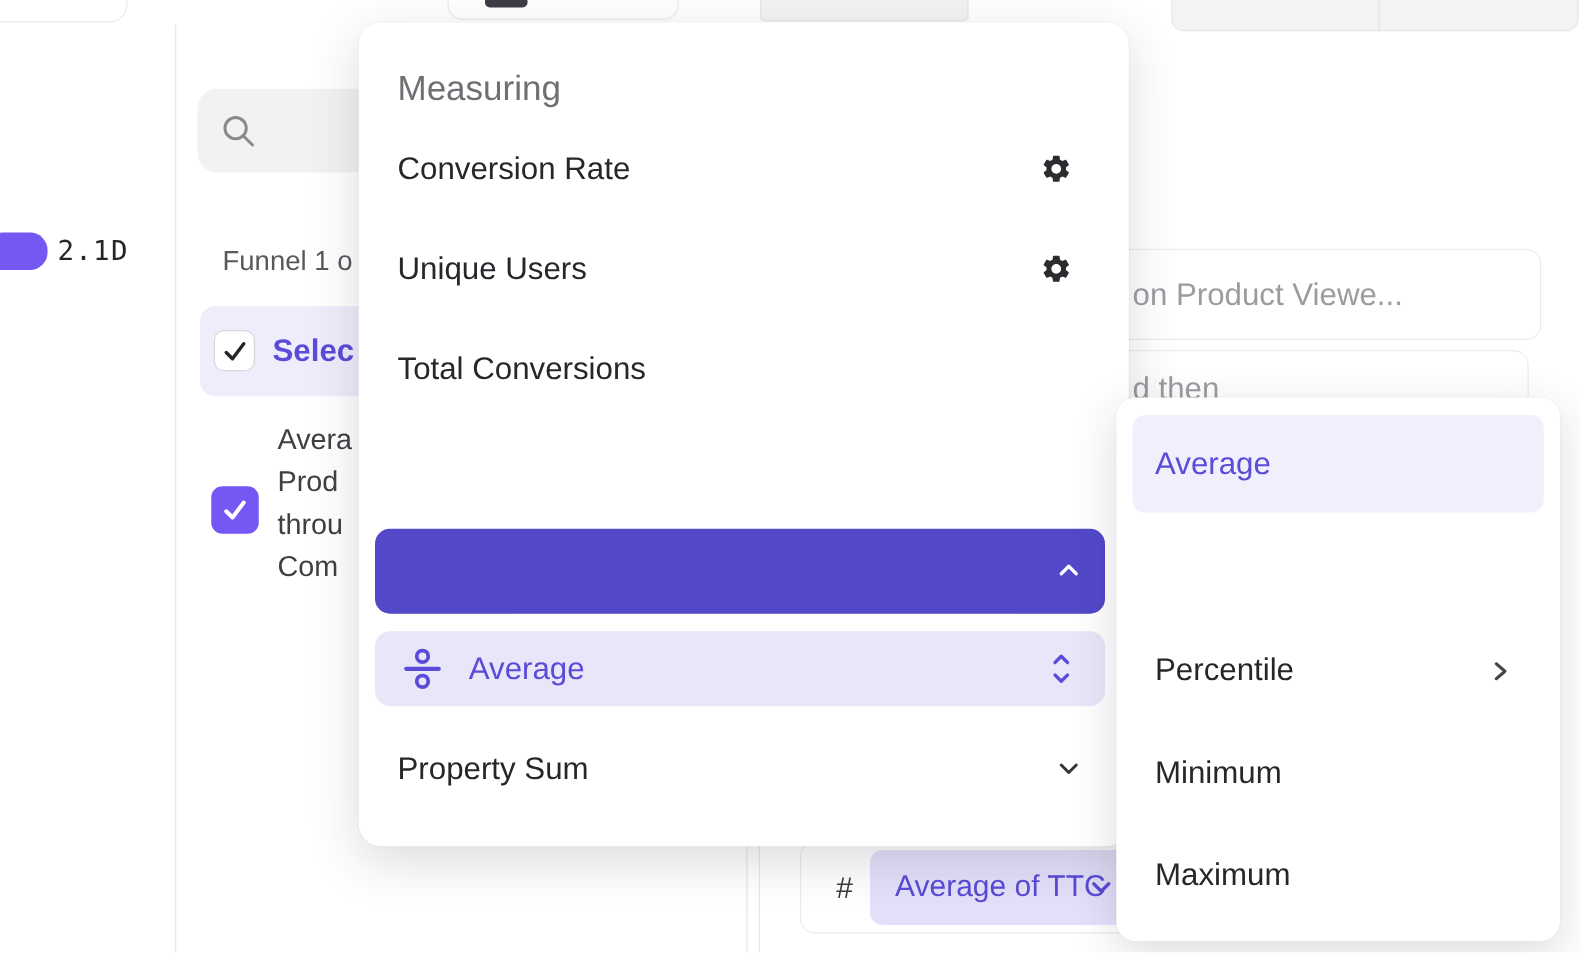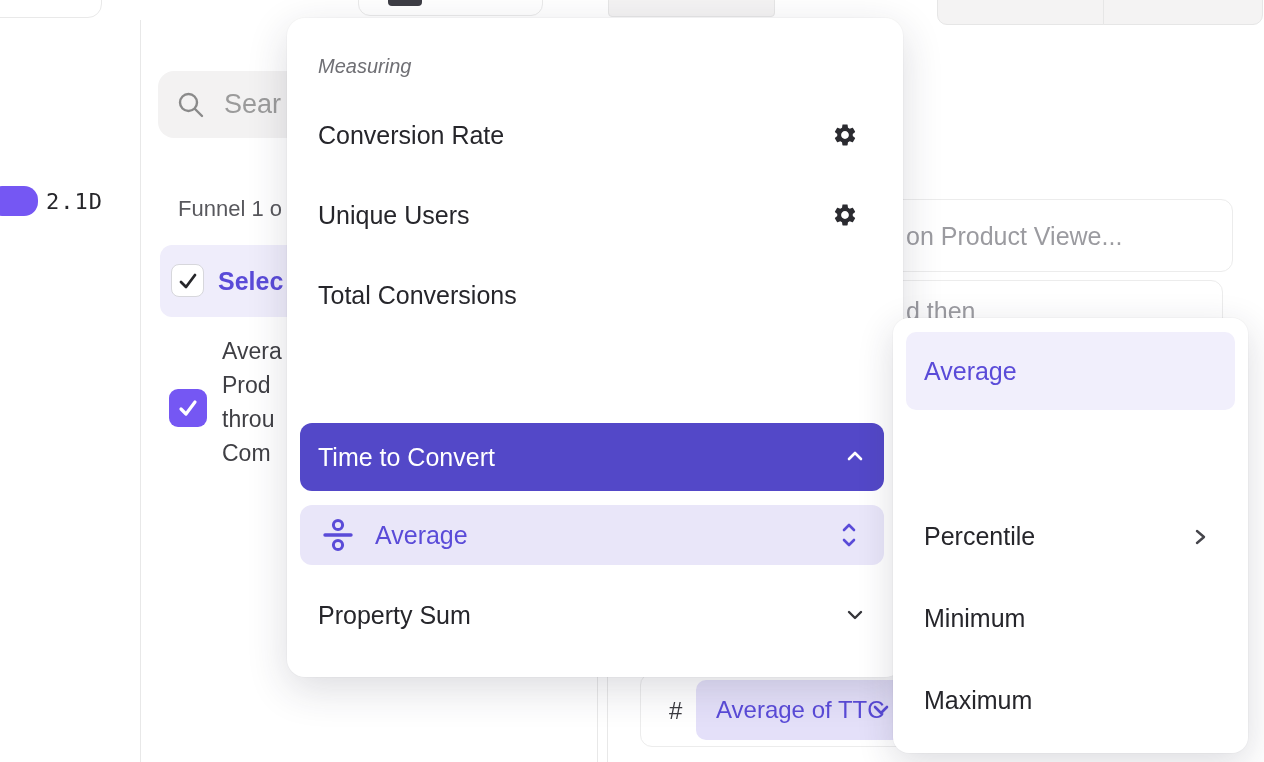--- a/index.html
+++ b/index.html
@@ -59,21 +59,21 @@
   .then-card-text { left:265px; top:10px; height:40px; line-height:40px; font-size:25px; color:#9b9ba0; white-space:nowrap; }
   .metric-card { left:640px; top:673px; width:320px; height:74px; border-radius:12px; }
   .metric-hash { left:28px; top:0; height:74px; line-height:74px; font-size:24px; font-weight:500; color:#3a3a3f; }
   .metric-pill { left:55px; top:6px; width:265px; height:60px; background:#e4e0f9; border-radius:10px; }
   .metric-pill-label { left:20px; top:0; height:60px; line-height:60px; font-size:24px; font-weight:500; color:#5a4bd8; white-space:nowrap; }
   .metric-pill-chevron { left:176px; top:22px; width:18px; height:16px; }
 
   
   .measuring-panel { left:287px; top:18px; width:616px; height:659px; background:#fff; border-radius:18px;
     box-shadow:0 12px 40px rgba(40,40,60,.16), 0 0 0 1px rgba(0,0,0,.02); z-index:10; }
-  .panel-title { left:31px; top:37px; font-size:20px; color:#6f6f74;font-style:italic; }
+  .panel-title { left:31px; top:37px; font-size:28px; color:#6f6f74; }
   .menu-row { left:0; width:616px; height:46px; cursor:pointer; }
   .menu-row-label { position:absolute; left:31px; top:0; height:46px; line-height:46px; font-size:25px;
     font-weight:500; color:#26262b; white-space:nowrap; }
   .row-icon { position:absolute; width:26px; height:26px; left:545px; top:10px; }
   .row-chevron { position:absolute; left:558px; top:15px; width:20px; height:16px; }
   .ttc-button { left:13px; top:405px; width:584px; height:68px; background:#5348C8; border-radius:12px; cursor:pointer; }
   .ttc-label { position:absolute; left:18px; top:0; height:68px; line-height:68px; font-size:25px; font-weight:500; color:#fff; }
   .ttc-chevron { position:absolute; left:545px; top:27px; width:20px; height:14px; }
   .avg-subrow { left:13px; top:487px; width:584px; height:60px; background:#e9e6f9; border-radius:12px; cursor:pointer; }
   .divide-icon { position:absolute; left:21px; top:13px; width:34px; height:34px; }
@@ -110,21 +110,20 @@
   <div class="abs step-badge"></div>
   <div class="abs step-badge-label">2.1D</div>
 
   <div class="abs searchbar">
     <span class="abs search-icon-wrap">
       <svg width="30" height="30" viewBox="0 0 30 30" fill="none">
         <circle cx="12.5" cy="12.5" r="8.5" stroke="#8a8a8a" stroke-width="2.4"></circle>
         <line x1="19" y1="19" x2="26" y2="26" stroke="#8a8a8a" stroke-width="2.4" stroke-linecap="round"></line>
       </svg>
     </span>
-    <input class="search-input" type="text" placeholder="Sear" style="">
   </div>
 
   <div class="abs funnel-label">Funnel 1 o</div>
 
   <div class="abs selected-row">
     <span class="abs checkbox-outline">
       <svg width="22" height="22" viewBox="0 0 22 22" fill="none">
         <polyline points="4,12 9,17 18,5" stroke="#26262a" stroke-width="2.8" stroke-linecap="round" stroke-linejoin="round"></polyline>
       </svg>
     </span>
@@ -181,21 +180,20 @@
           </svg>
       </span>
     </div>
 
     <div class="abs menu-row" style="top:254px;">
       <span class="menu-row-label">Total Conversions</span>
     </div>
 
 
     <div class="abs ttc-button">
-      <span class="ttc-label">Time to Convert</span>
       <span class="ttc-chevron">
         <svg width="20" height="14" viewBox="0 0 20 14" fill="none">
           <polyline points="4,9 10,3 16,9" stroke="#ffffff" stroke-width="2.6" stroke-linecap="round" stroke-linejoin="round"></polyline>
         </svg>
       </span>
     </div>
 
     <div class="abs avg-subrow">
       <span class="divide-icon">
         <svg width="34" height="34" viewBox="0 0 34 34" fill="none">

